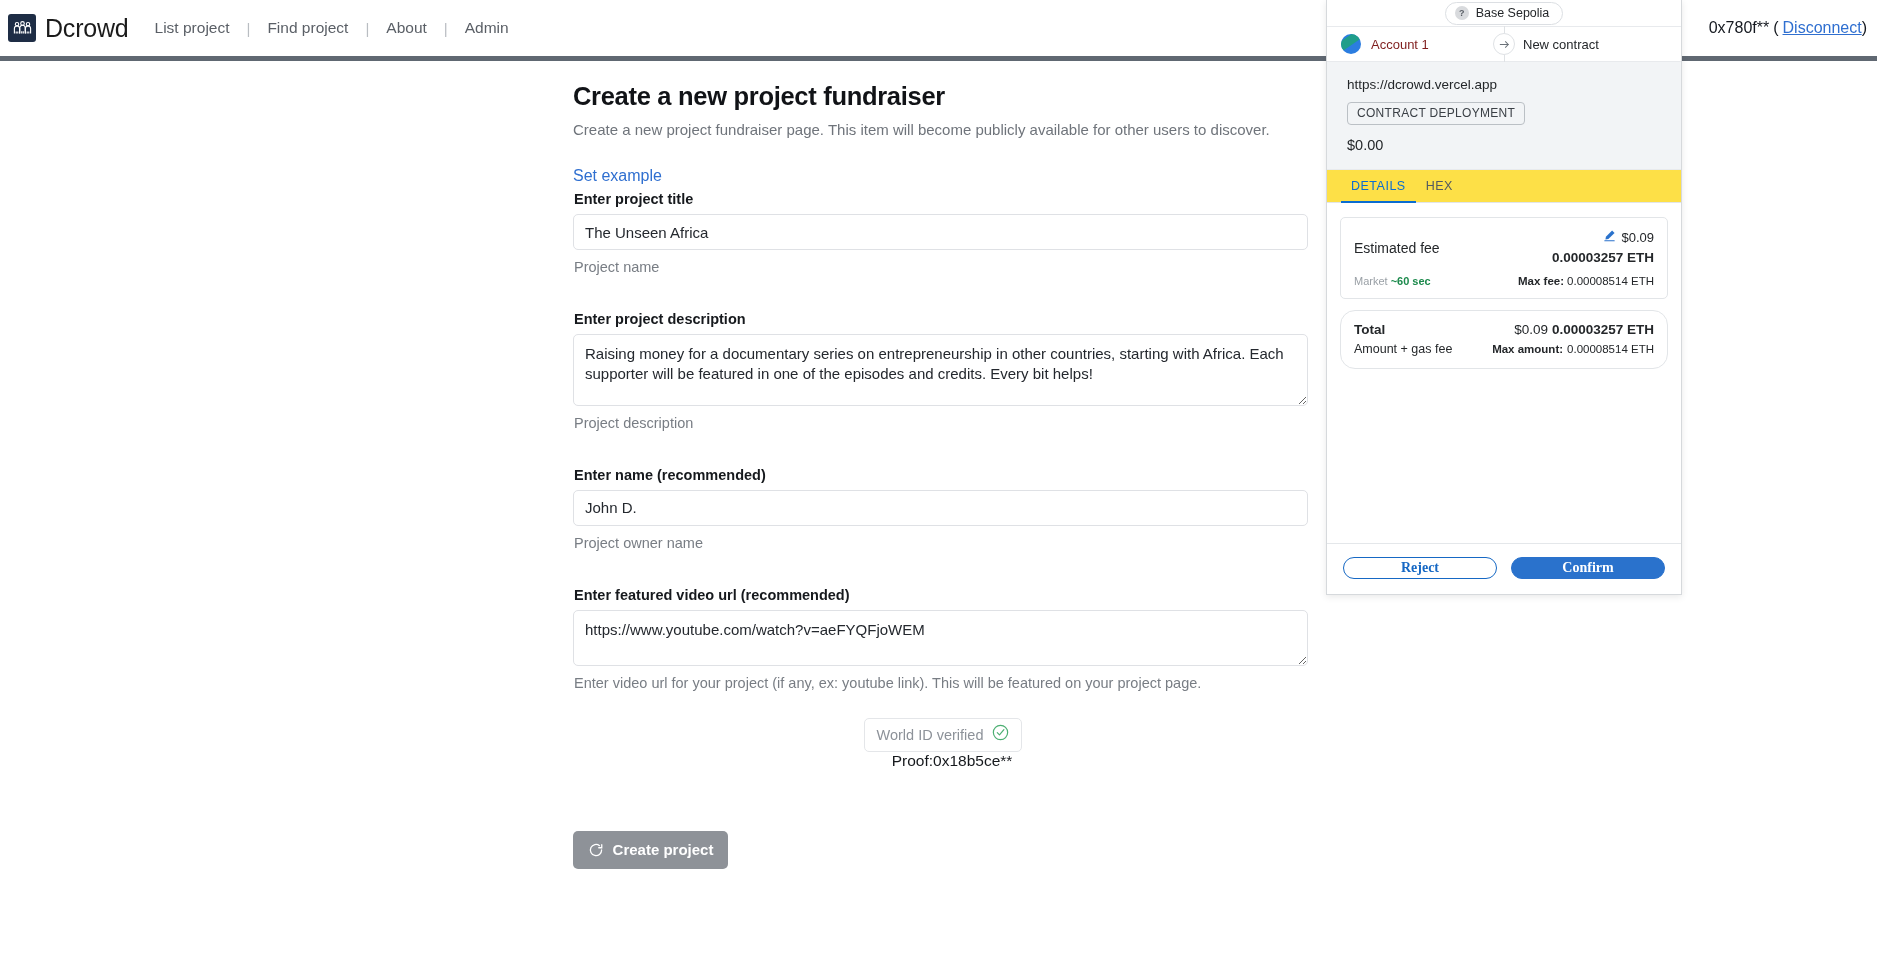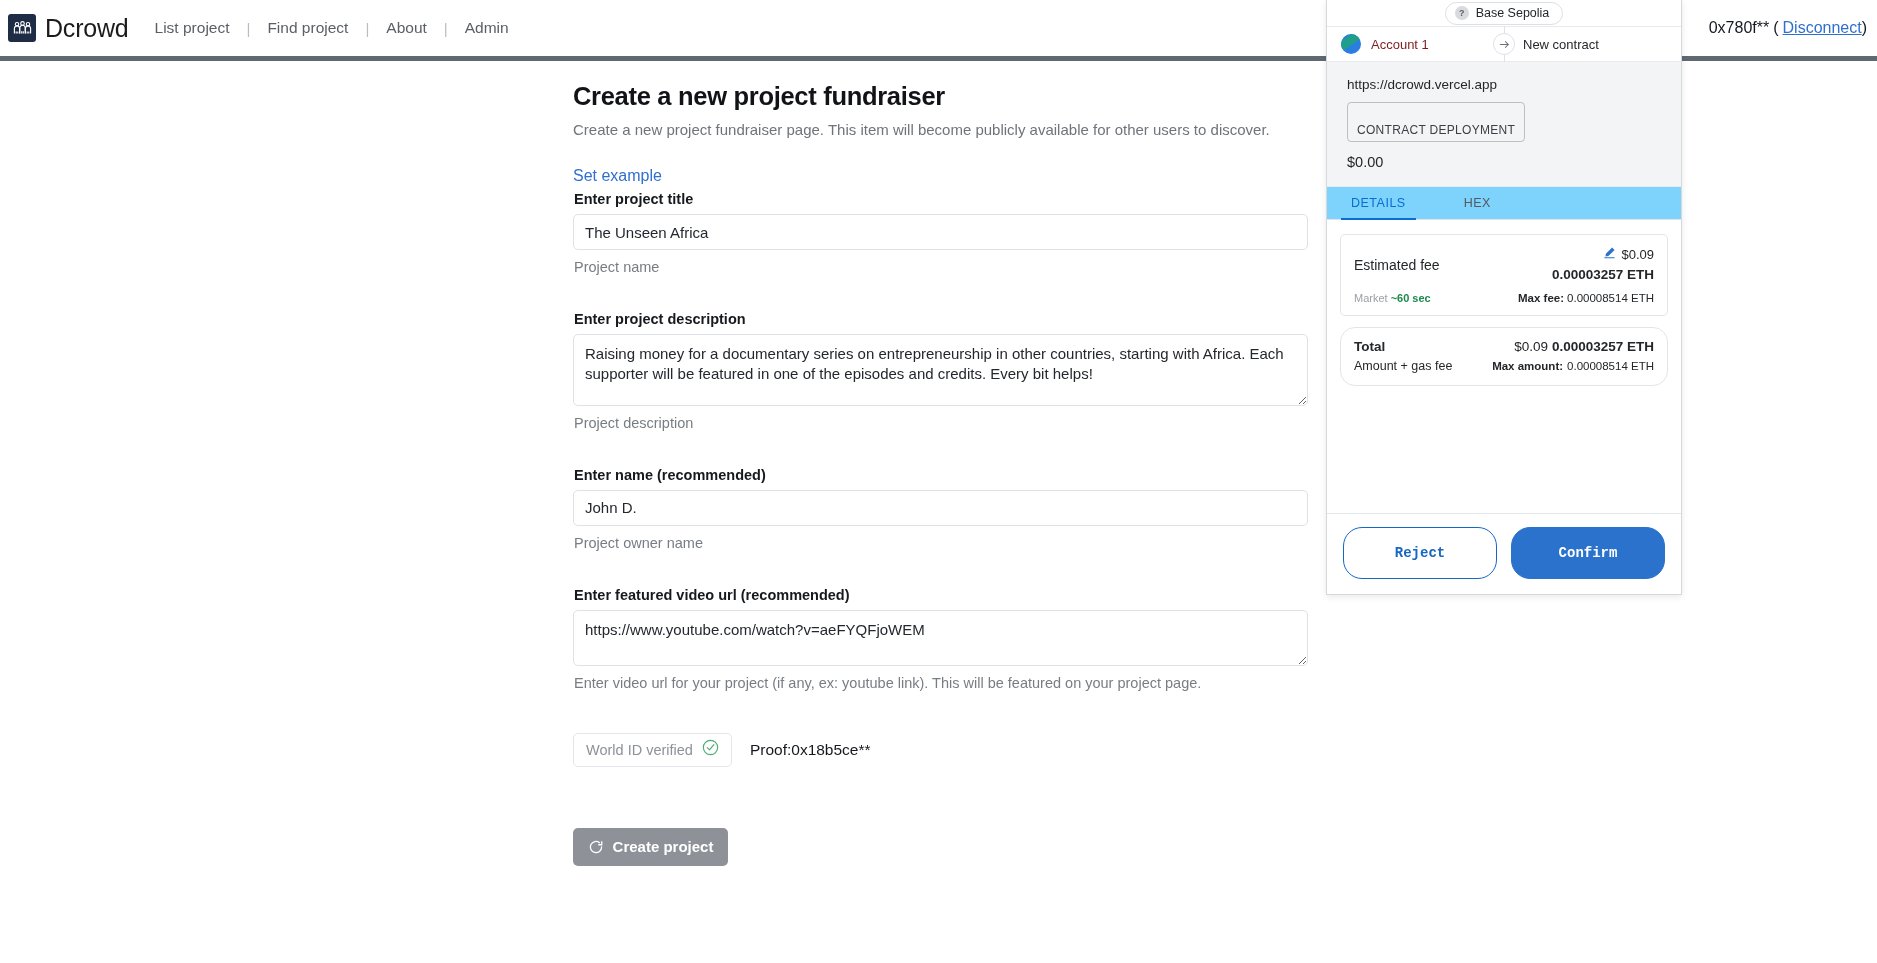--- a/index.html
+++ b/index.html
@@ -100,21 +100,21 @@
     line-height: 1.35;
   }
   textarea.vid { height: 56px; }
   .fhelp {
     font-size: 14.5px; color: #787d84;
     margin: 8px 0 0 1px; display: block; line-height: 1.3;
   }
   .gap-lg { height: 34px; }
 
   
-  .worldid-row { display: flex; align-items: center; margin-top: 40px; }
+  .worldid-row { display: flex; align-items: center; margin-top: 25px; flex-direction: column; }
   .worldid-chip {
     height: 34px; border: 1px solid #e4e6e9; border-radius: 5px;
     display: flex; align-items: center; gap: 9px;
     padding: 0 12px; background: #fff;
   }
   .worldid-chip span.lbl { font-size: 14.5px; color: #8d9299; }
   .proof-text {
     font-size: 15.5px; color: #16191d; margin-left: 18px;
     font-weight: 500;
   }
@@ -192,30 +192,29 @@
     position: absolute; left: 196px;
   }
 
   .mm-origin {
     background: #f2f4f6; padding: 15px 20px 16px 20px;
     border-bottom: 1px solid #e8eaed;
   }
   .origin-url { font-size: 13.5px; color: #24272a; margin-bottom: 10px; }
   .deploy-tag {
     display: inline-block; border: 1px solid #bbc0c5;
-    border-radius: 4px; padding: 20px 9px 4px 9px;
+    border-radius: 4px; padding: 3px 9px 4px 9px;
     font-size: 12px; color: #3b4046; letter-spacing: 0.3px;
     background: #f2f4f6; margin-bottom: 12px;
   }
   .origin-amount { font-size: 14.5px; color: #24272a; }
 
   .mm-tabs {
     display: flex; border-bottom: 1px solid #e2e5e8; padding-left: 14px;
-    background: #7dd3fc;
-    gap: 38px;
+    background: #fde047;
   }
   .mm-tab {
     font-size: 12.5px; color: #535a61; letter-spacing: 0.5px;
     padding: 9px 10px 8px 10px; cursor: pointer;
     border-bottom: 2px solid transparent; margin-bottom: -1px;
   }
   .mm-tab.active { color: #0a6dd1; border-bottom-color: #0a6dd1; }
 
   .mm-body { flex: 1; padding: 14px 13px 0 13px; background: #fff; }
   .fee-card {
@@ -254,23 +253,23 @@
   .total-max { font-size: 11.5px; color: #24272a; }
   .total-max b { font-weight: bold; text-align: right; }
   .total-max .v { font-weight: normal; margin-left: 4px; }
 
   .mm-footer {
     border-top: 1px solid #e4e7ea;
     padding: 13px 16px 15px 16px;
     display: flex; gap: 14px; background: #fff;
   }
   .btn-reject, .btn-confirm {
-    flex: 1; height: 52px; border-radius: 19px;
+    flex: 1; height: 22px; border-radius: 19px;
     font-size: 14px; font-weight: bold; cursor: pointer;
-    font-family: Liberation Mono, monospace;
+    font-family: Liberation Serif, serif;
   }
   .btn-reject { background: #fff; border: 1px solid #1668c4; color: #1668c4; }
   .btn-confirm { background: #2a72cc; border: 1px solid #2a72cc; color: #fff; }
 </style>
 </head>
 <body>
 
 <div class="topnav">
   <div class="logo-box">
     <svg width="19" height="15" viewBox="0 0 19 15" fill="none" stroke="#ffffff" stroke-width="1.1">

